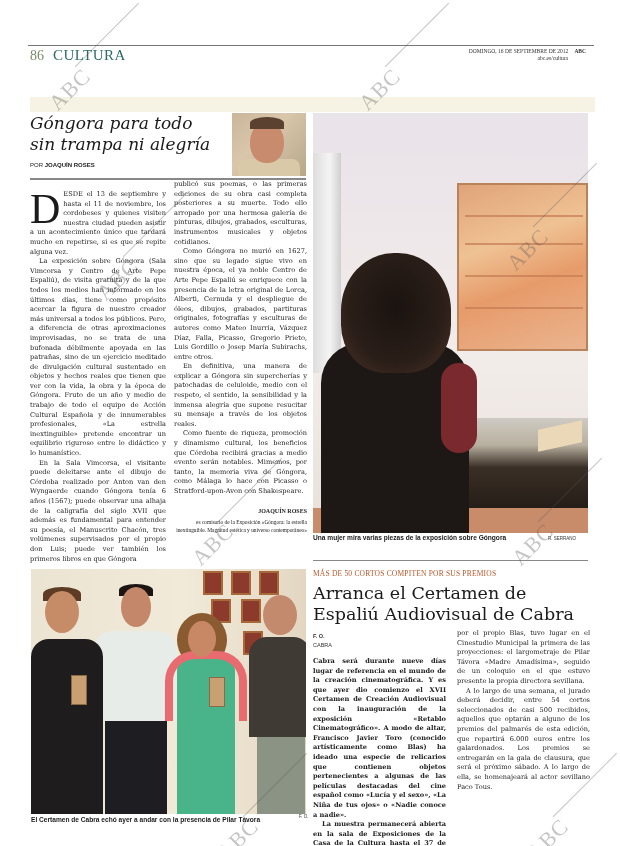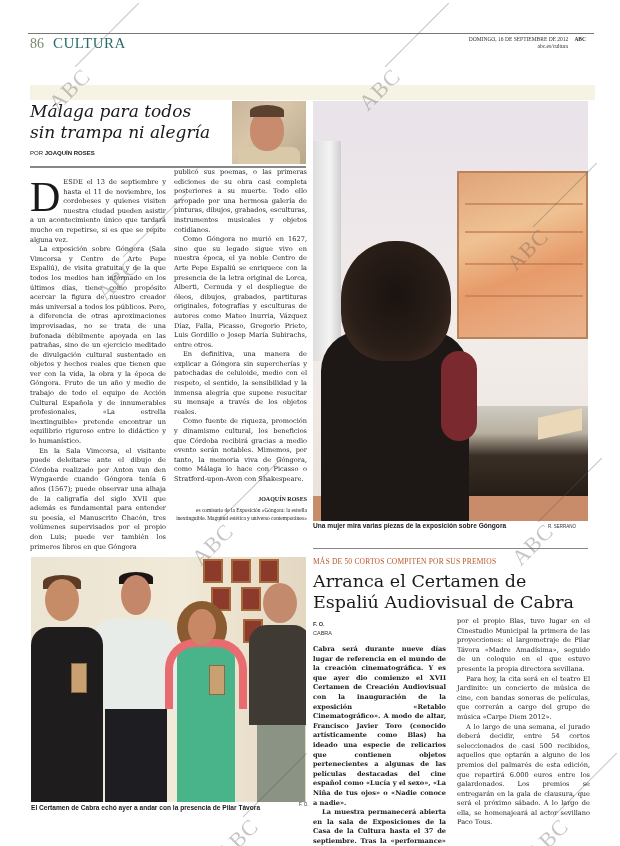--- a/index.html
+++ b/index.html
@@ -1,19 +1,19 @@
 <!DOCTYPE html>
 <html><head>
 <meta charset="utf-8">
 <style>
   * { box-sizing: border-box; margin: 0; padding: 0; }
   html, body { width: 620px; height: 846px; background: #ffffff; overflow: hidden; }
   body { position: relative; font-family: "DejaVu Serif", serif; color: #1a1a1a; }
 
-  .abs { position: absolute; }
+  .abs { position: absolute; margin-top: 12px; }
 
   
   .top-rule { left: 28px; top: 33px; width: 566px; height: 1px; background: #777; }
   .page-num { left: 30px; top: 36px; font-family: "Liberation Serif", serif; font-size: 14px; color: #7a8a6a; }
   .section-name { left: 53px; top: 35px; font-family: "Liberation Serif", serif; font-size: 15px; color: #2d6b6b; letter-spacing: 0.5px; }
   .dateline { right: 34px; top: 36px; text-align: right; font-family: "Liberation Serif", serif; font-size: 5.5px; color: #333; line-height: 7px; }
   .dateline .brand { font-weight: bold; margin-left: 6px; }
 
   .cream-band { left: 30px; top: 85px; width: 565px; height: 15px; background: #f7f3e4; }
 
@@ -92,21 +92,21 @@
 <div class="abs top-rule"></div>
 <div class="abs page-num">86</div>
 <div class="abs section-name">CULTURA</div>
 <div class="abs dateline">
   <div><span>DOMINGO, 16 DE SEPTIEMBRE DE 2012</span><span class="brand">ABC</span></div>
   <div style="margin-right:18px;">abc.es/cultura</div>
 </div>
 <div class="abs cream-band"></div>
 
 <div class="abs headline1">
-  <div>Málaga para todos</div>
+  <div>Góngora para todo</div>
   <div>sin trampa ni alegría</div>
 </div>
 <div class="abs byline1">
   <span>POR</span>
   <b>JOAQUÍN ROSES</b>
 </div>
 <div class="abs author-photo">
   <div class="shirt"></div>
     <div class="face"></div>
     <div class="hair"></div>
@@ -159,21 +159,20 @@
   <div class="who">F. O.</div>
   <div>CABRA</div>
 </div>
 
 <div class="abs col col3">
   <p class="first">Cabra será durante nueve días lugar de referencia en el mundo de la creación cinematográfica. Y es que ayer dio comienzo el XVII Certamen de Creación Audiovisual con la inauguración de la exposición «Retablo Cinematográfico». A modo de altar, Francisco Javier Toro (conocido artísticamente como Blas) ha ideado una especie de relicarios que contienen objetos pertenecientes a algunas de las películas destacadas del cine español como «Lucía y el sexo», «La Niña de tus ojos» o «Nadie conoce a nadie».</p>
   <p>La muestra permanecerá abierta en la sala de Exposiciones de la Casa de la Cultura hasta el 37 de septiembre. Tras la «performance» desarrollada</p>
 </div>
 <div class="abs col col4">
   <p class="first">por el propio Blas, tuvo lugar en el Cinestudio Municipal la primera de las proyecciones: el largometraje de Pilar Távora «Madre Amadísima», seguido de un coloquio en el que estuvo presente la propia directora sevillana.</p>
-  <p>Para hoy, la cita será en el teatro El Jardinito: un concierto de música de cine, con bandas sonoras de películas, que correrán a cargo del grupo de música «Carpe Diem 2012».</p>
   <p>A lo largo de una semana, el jurado deberá decidir, entre 54 cortos seleccionados de casi 500 recibidos, aquellos que optarán a alguno de los premios del palmarés de esta edición, que repartirá 6.000 euros entre los galardonados. Los premios se entregarán en la gala de clausura, que será el próximo sábado. A lo largo de ella, se homenajeará al actor sevillano Paco Tous.</p>
 </div>
 
 <div class="abs photo-cabra">
   <div class="frame" style="left:172px;top:2px"></div>
   <div class="frame" style="left:200px;top:2px"></div>
   <div class="frame" style="left:228px;top:2px"></div>
   <div class="frame" style="left:180px;top:30px"></div>
   <div class="frame" style="left:210px;top:30px"></div>
   <div class="frame" style="left:212px;top:62px"></div>

